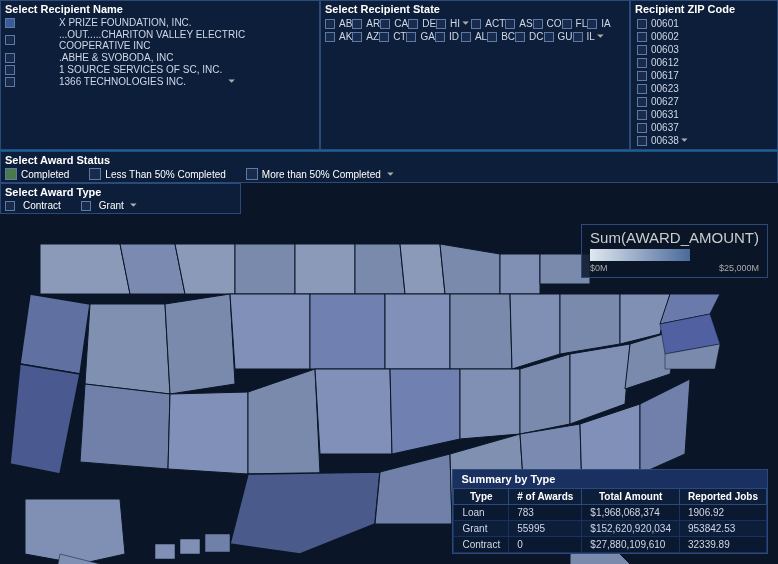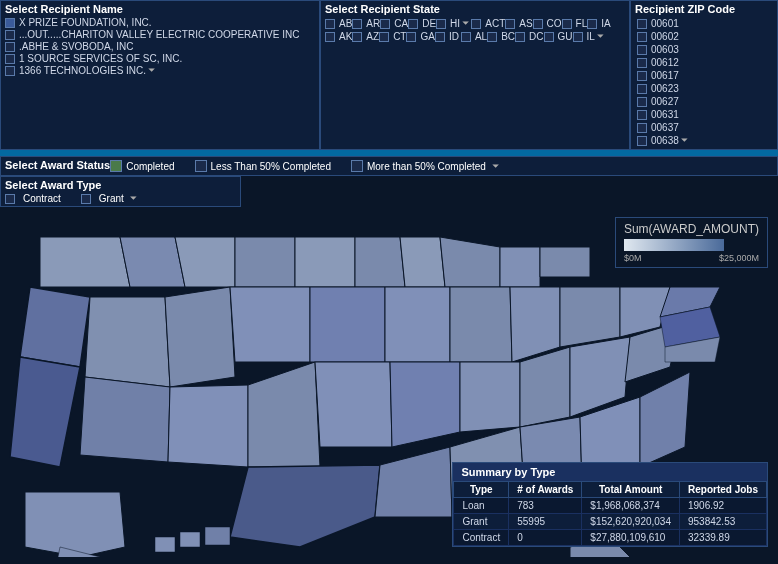--- a/index.html
+++ b/index.html
@@ -10,21 +10,21 @@
       color: #ffffff;
       width: 778px;
       height: 564px;
       overflow: hidden;
     }
 
     
     .filter-row {
       display: flex;
       width: 100%;
-      border-bottom: 6px solid #0369a1;
+      border-bottom: 1px solid #0369a1;
     }
 
     .filter-panel {
       background-color: #0d1e3a;
       border: 1px solid #2a4a7a;
       padding: 2px 4px;
     }
 
     .filter-panel-title {
       color: #ffffff;
@@ -42,20 +42,21 @@
     .recipient-list {
       list-style: none;
     }
 
     .recipient-list li {
       display: flex;
       align-items: center;
       margin: 1px 0;
       font-size: 10px;
       color: #d0d8e8;
+      gap: 40px;
     }
 
     .checkbox {
       width: 10px;
       height: 10px;
       border: 1px solid #5a7aaa;
       background: #1a2a4a;
       display: inline-block;
       margin-right: 4px;
       flex-shrink: 0;
@@ -115,21 +116,21 @@
       display: flex;
       width: 100%;
     }
 
     .status-panel {
       background-color: #0d1e3a;
       border: 1px solid #2a4a7a;
       padding: 2px 4px;
       width: 100%;
       display: flex;
-      flex-direction: row;
+      flex-direction: column;
     }
 
     .status-options {
       display: flex;
       align-items: center;
       gap: 20px;
     }
 
     .status-item {
       display: flex;
@@ -203,21 +204,21 @@
       top: 10px;
       right: 10px;
       background: rgba(10,22,40,0.85);
       border: 1px solid #2a4a7a;
       padding: 4px 8px;
       font-size: 10px;
       color: #ccc;
     }
 
     .legend-title {
-      font-size: 12px;
+      font-size: 15px;
       color: #ccc;
       margin-bottom: 3px;
     }
 
     .legend-bar {
       width: 100px;
       height: 12px;
       background: linear-gradient(to right, #e0e8f0, #4a6a9a);
       margin-bottom: 2px;
     }

